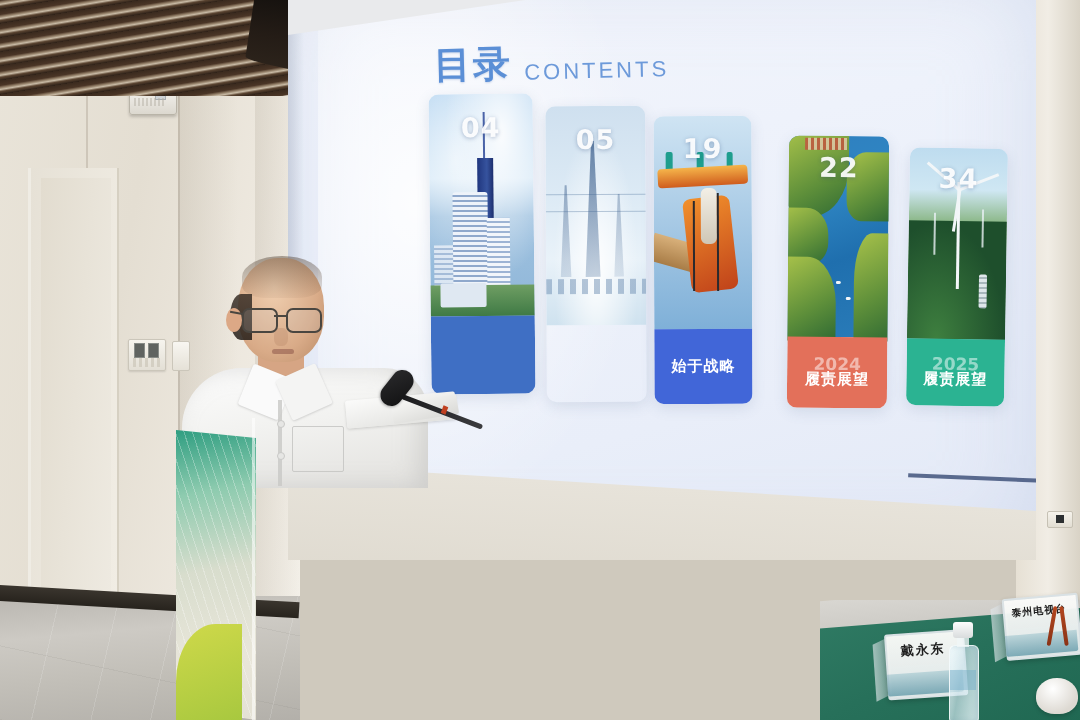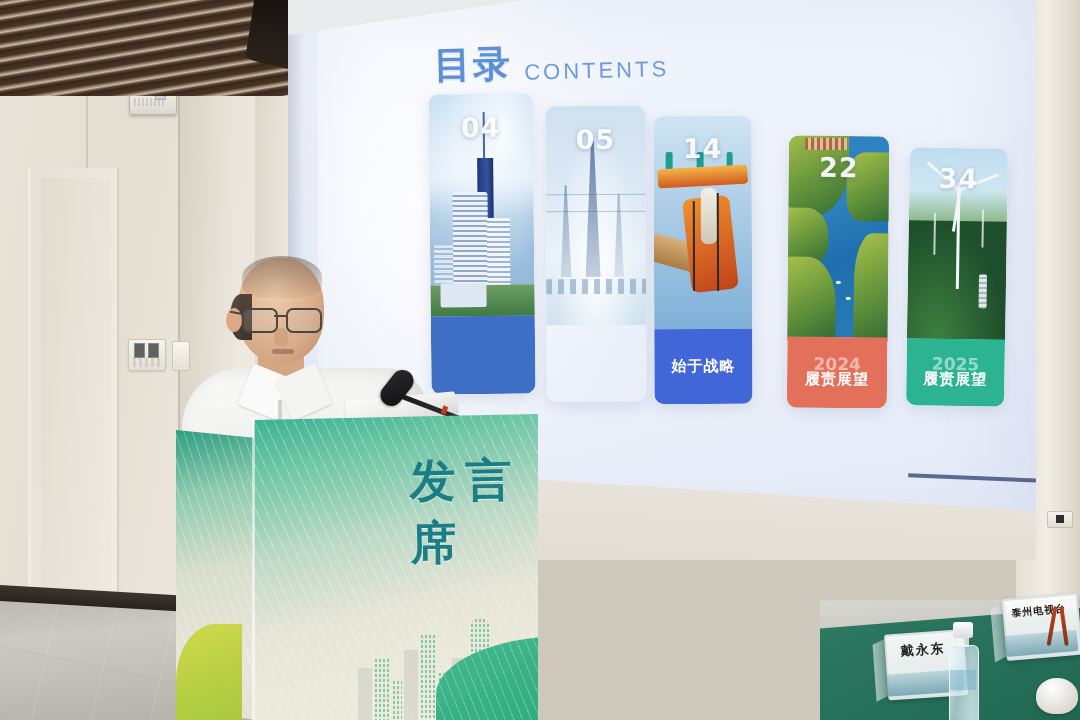--- a/index.html
+++ b/index.html
@@ -360,21 +360,21 @@
             <div class="ins" style="left:12%;"></div>
             <div class="ins" style="left:44%;"></div>
             <div class="ins" style="left:74%;"></div>
             <div class="rail"></div>
             <div class="beam"></div>
             <div class="body"></div>
             <div class="person"></div>
             <div class="cable" style="left:40%;top:40%;height:42%;"></div>
             <div class="cable" style="left:64%;top:36%;height:46%;"></div>
           </div>
-          <div class="num">14</div>
+          <div class="num">19</div>
           <div class="band" style="background:#4166d8;">
             <div class="lab">始于战略</div>
           </div>
         </div>
 
         <div class="card" style="left:500px;top:160px;width:100px;height:272px;transform:rotate(0.5deg);">
           <div class="photo ph-lake">
             <div class="land l1"></div>
               <div class="land l4"></div>
             <div class="land l2"></div>
@@ -444,41 +444,20 @@
   <div class="papers2"></div>
 
   <div class="mic">
     <div class="stem"></div>
     <div class="cap"></div>
     <div class="ring"></div>
   </div>
 
   <div class="podium">
     <div class="side"></div>
-    <div class="front">
-      <div class="skyline">
-        <div class="bs" style="left:8px;width:14px;height:52px;"></div>
-        <div class="b" style="left:24px;width:16px;height:62px;"></div>
-        <div class="b" style="left:42px;width:10px;height:40px;"></div>
-        <div class="bs" style="left:54px;width:14px;height:70px;"></div>
-        <div class="b" style="left:70px;width:16px;height:86px;"></div>
-        <div class="b" style="left:88px;width:12px;height:48px;"></div>
-        <div class="bs" style="left:102px;width:16px;height:62px;"></div>
-        <div class="b" style="left:120px;width:20px;height:102px;border-radius:10px 10px 0 0;"></div>
-        <div class="b" style="left:142px;width:12px;height:56px;"></div>
-        <div class="bs" style="left:156px;width:18px;height:74px;"></div>
-        <div class="b" style="left:176px;width:14px;height:64px;"></div>
-        <div class="b" style="left:192px;width:16px;height:88px;"></div>
-        <div class="bs" style="left:210px;width:12px;height:46px;"></div>
-        <div class="b" style="left:224px;width:16px;height:68px;"></div>
-        <div class="b" style="left:242px;width:12px;height:40px;"></div>
-      </div>
-      <div class="greenhill"></div>
-      <div class="ptext">发言席</div>
-    </div>
     <div class="yellowblob"></div>
     <div class="edge"></div>
   </div>
 
   <div class="table">
     <div class="top"></div>
     <div class="cloth"></div>
   </div>
 
   <div class="plate" style="left:886px;top:632px;width:76px;height:62px;transform:rotate(-4deg);">

